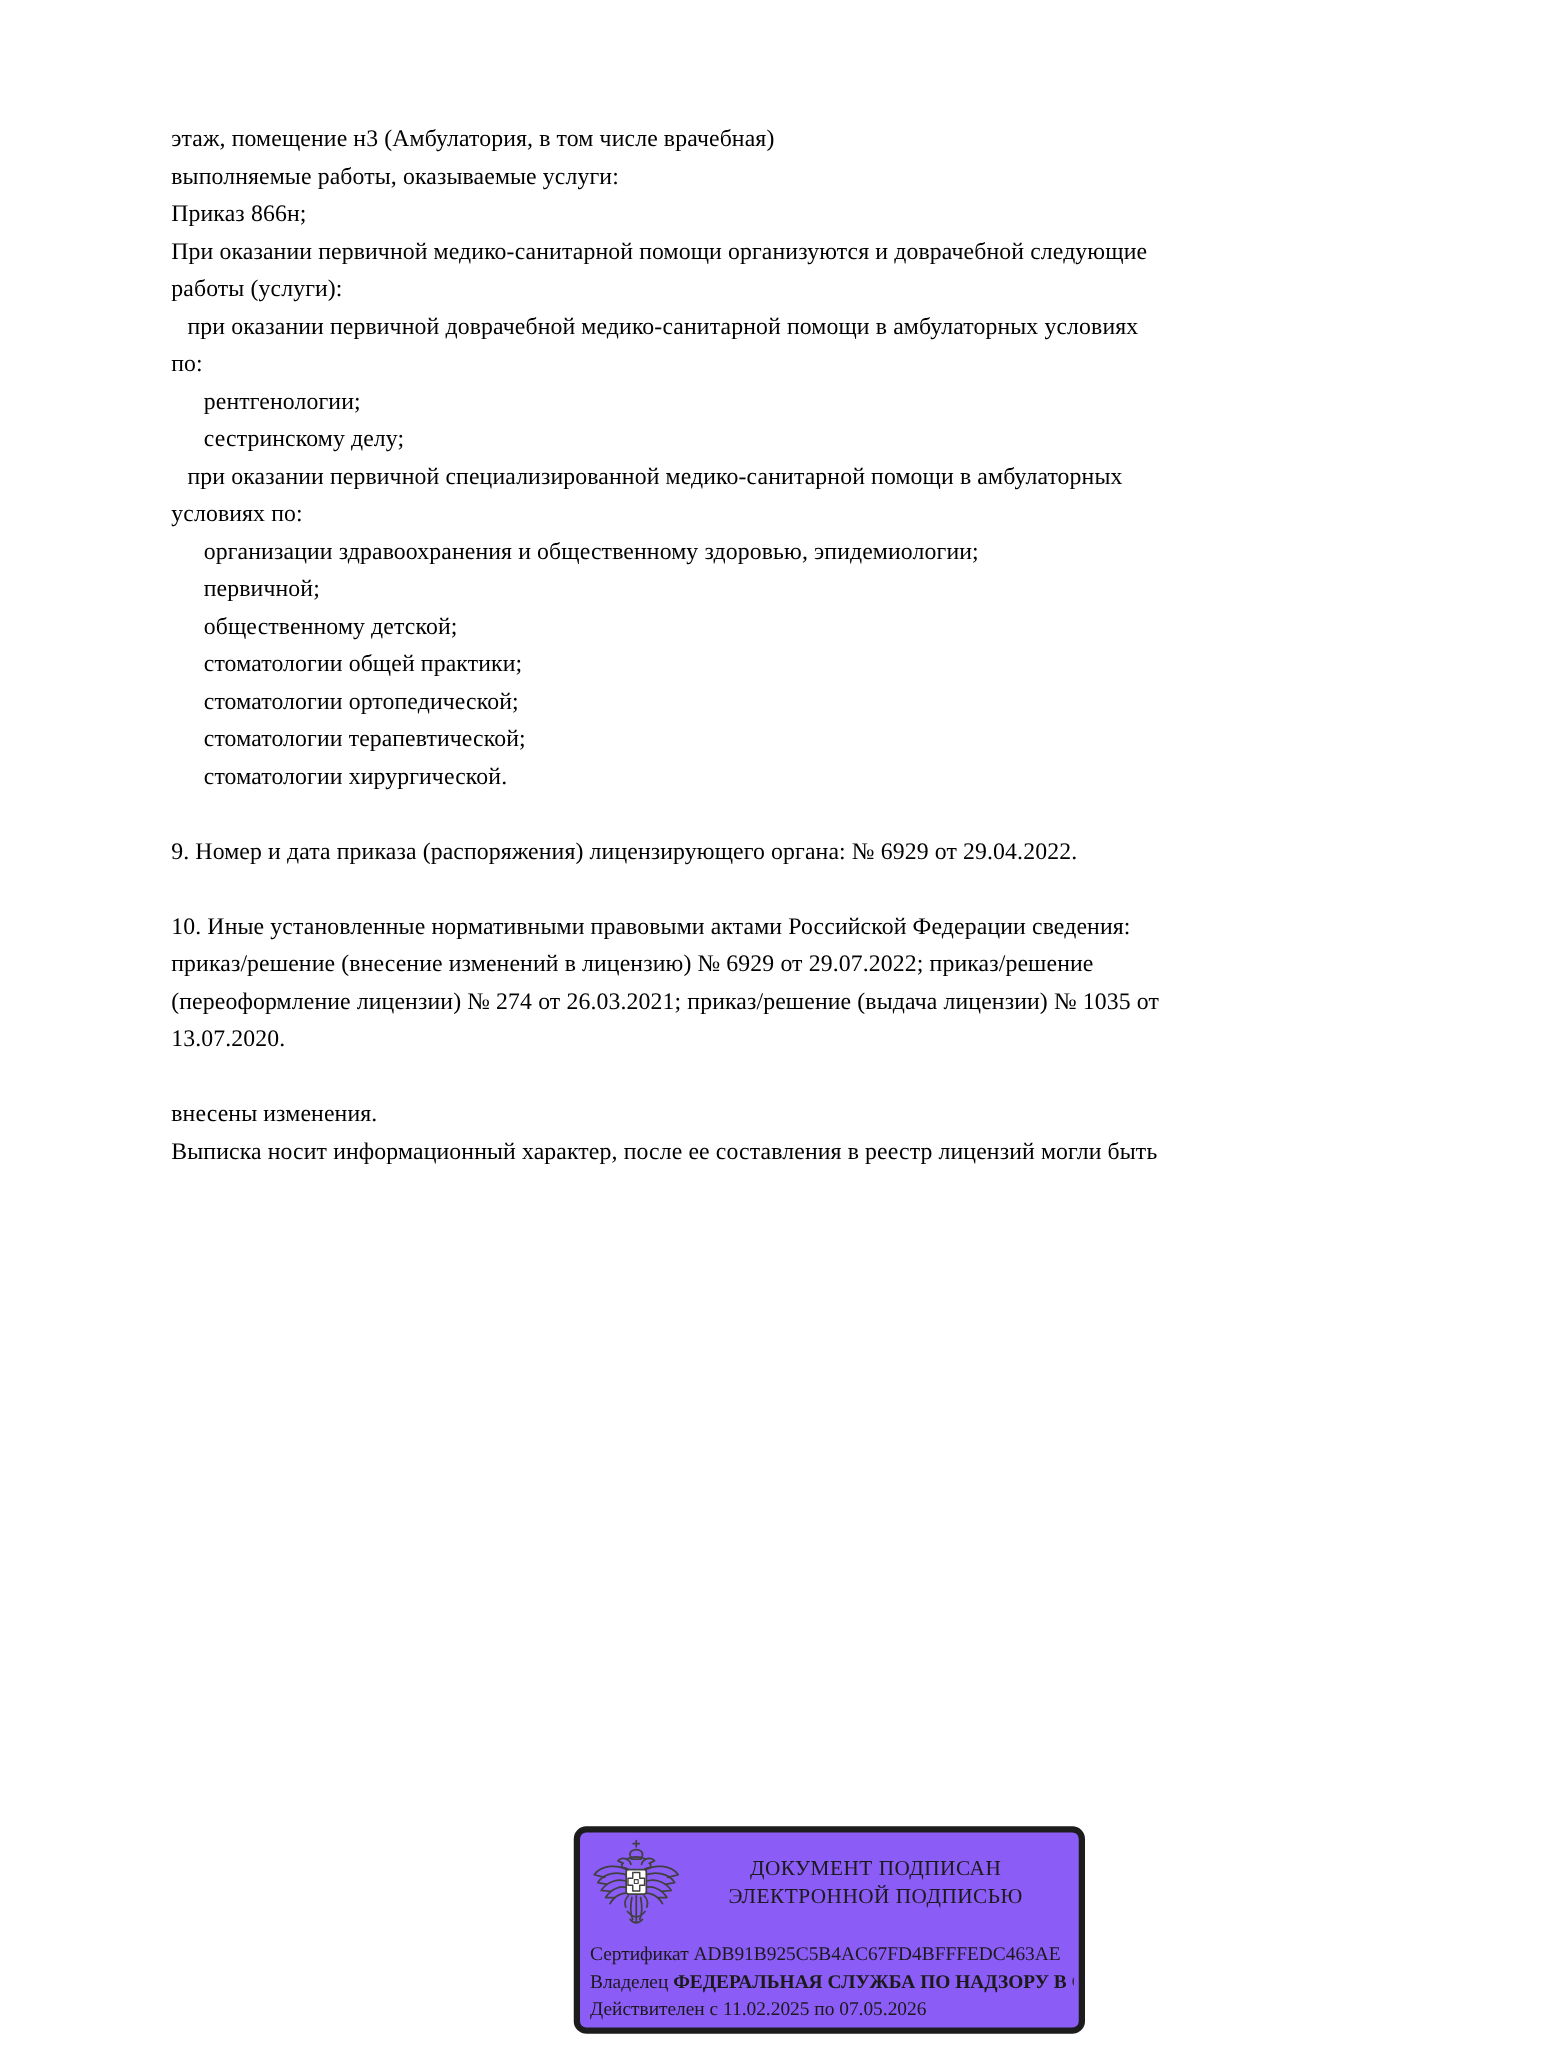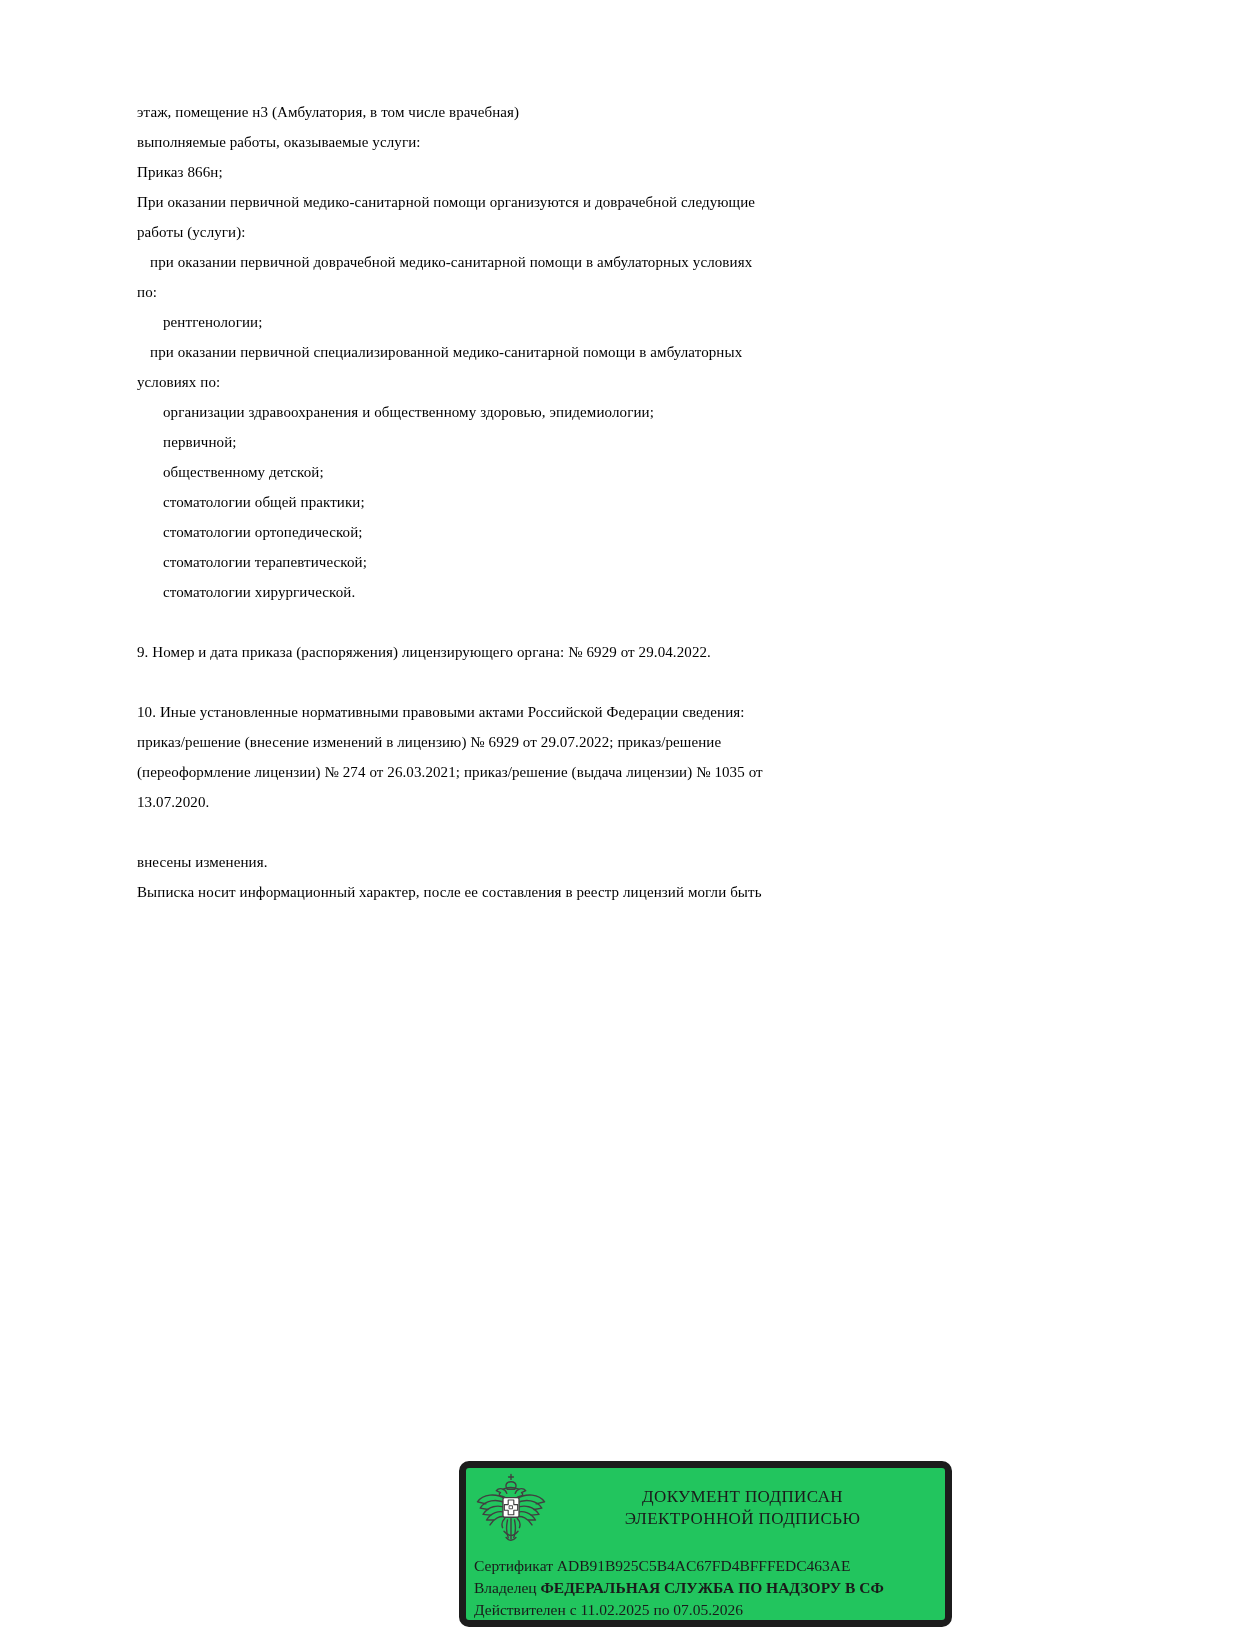--- a/index.html
+++ b/index.html
@@ -15,43 +15,43 @@
     font-family: "Liberation Serif", "DejaVu Serif", serif;
     color: #000000;
     overflow: hidden;
   }
   
   .body-text {
     position: absolute;
     left: 137px;
     top: 97px;
     width: 1060px;
-    font-size: 15px;
+    font-size: 19px;
     line-height: 30px;
     letter-spacing: 0.1px;
   }
   .line {
     white-space: pre;
     min-height: 30px;
   }
   .ind-1 { padding-left: 13px; font-family: Liberation Serif, serif; }
   .ind-2 { padding-left: 26px; }
 
   
   .stamp {
     position: absolute;
     left: 459px;
     top: 1461px;
-    width: 493px;
+    width: 409px;
     height: 166px;
     box-sizing: border-box;
-    border: 7px solid #ef4444;
+    border: 5px solid #ef4444;
     border-radius: 10px;
     overflow: hidden;
-    background: #22c55e;
+    background: #8b5cf6;
   }
   .stamp-top {
     display: flex;
     align-items: flex-start;
     padding: 5px 6px 0 10px;
   }
   .emblem { display: block; flex: 0 0 auto; }
   .emblem svg { display: block; }
   .stamp-title {
     flex: 1 1 auto;
@@ -78,20 +78,21 @@
 
   <div class="body-text" id="doc-lines">
       <div class="line">этаж, помещение н3 (Амбулатория, в том числе врачебная)</div>
       <div class="line">выполняемые работы, оказываемые услуги:</div>
       <div class="line">Приказ 866н;</div>
       <div class="line">При оказании первичной медико-санитарной помощи организуются и доврачебной следующие</div>
       <div class="line">работы (услуги):</div>
       <div class="line ind-1">при оказании первичной доврачебной медико-санитарной помощи в амбулаторных условиях</div>
       <div class="line">по:</div>
       <div class="line ind-2">рентгенологии;</div>
+      <div class="line ind-2">сестринскому делу;</div>
       <div class="line ind-1">при оказании первичной специализированной медико-санитарной помощи в амбулаторных</div>
       <div class="line">условиях по:</div>
       <div class="line ind-2">организации здравоохранения и общественному здоровью, эпидемиологии;</div>
       <div class="line ind-2">первичной;</div>
       <div class="line ind-2">общественному детской;</div>
       <div class="line ind-2">стоматологии общей практики;</div>
       <div class="line ind-2">стоматологии ортопедической;</div>
       <div class="line ind-2">стоматологии терапевтической;</div>
       <div class="line ind-2">стоматологии хирургической.</div>
       <div class="line"></div>

